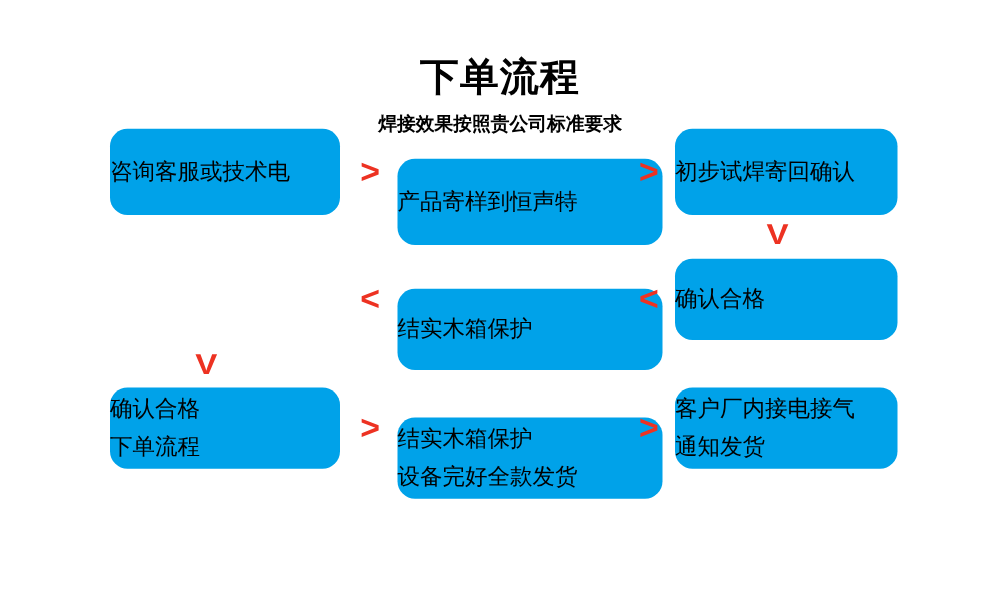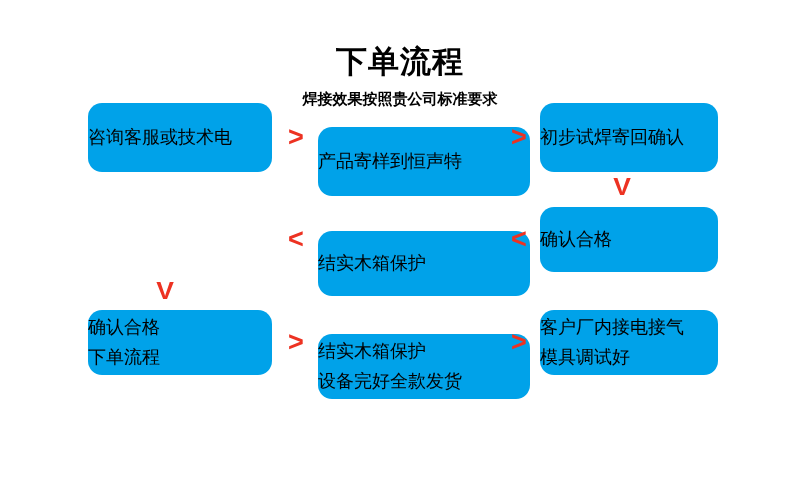--- a/index.html
+++ b/index.html
@@ -113,16 +113,16 @@
     <div>下单流程</div>
   </div>
   <span class="arrow a-r3-g1">&gt;</span>
   <div class="box c2 r3">
     <div>结实木箱保护</div>
     <div>设备完好全款发货</div>
   </div>
   <span class="arrow a-r3-g2">&gt;</span>
   <div class="box c3 r3">
     <div>客户厂内接电接气</div>
-    <div>模具调试好</div>
+    <div>通知发货</div>
   </div>
 
 </div>
 
 </body></html>

